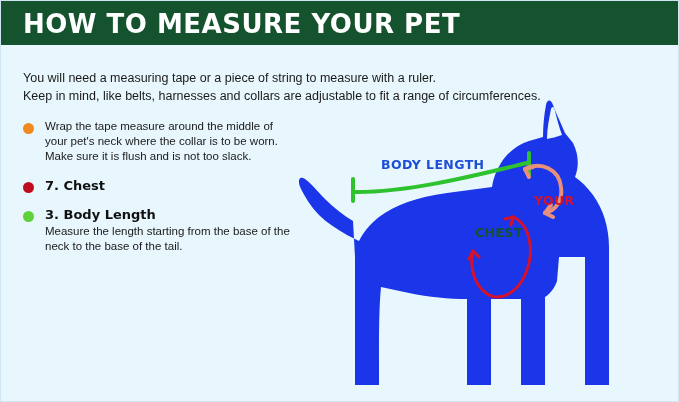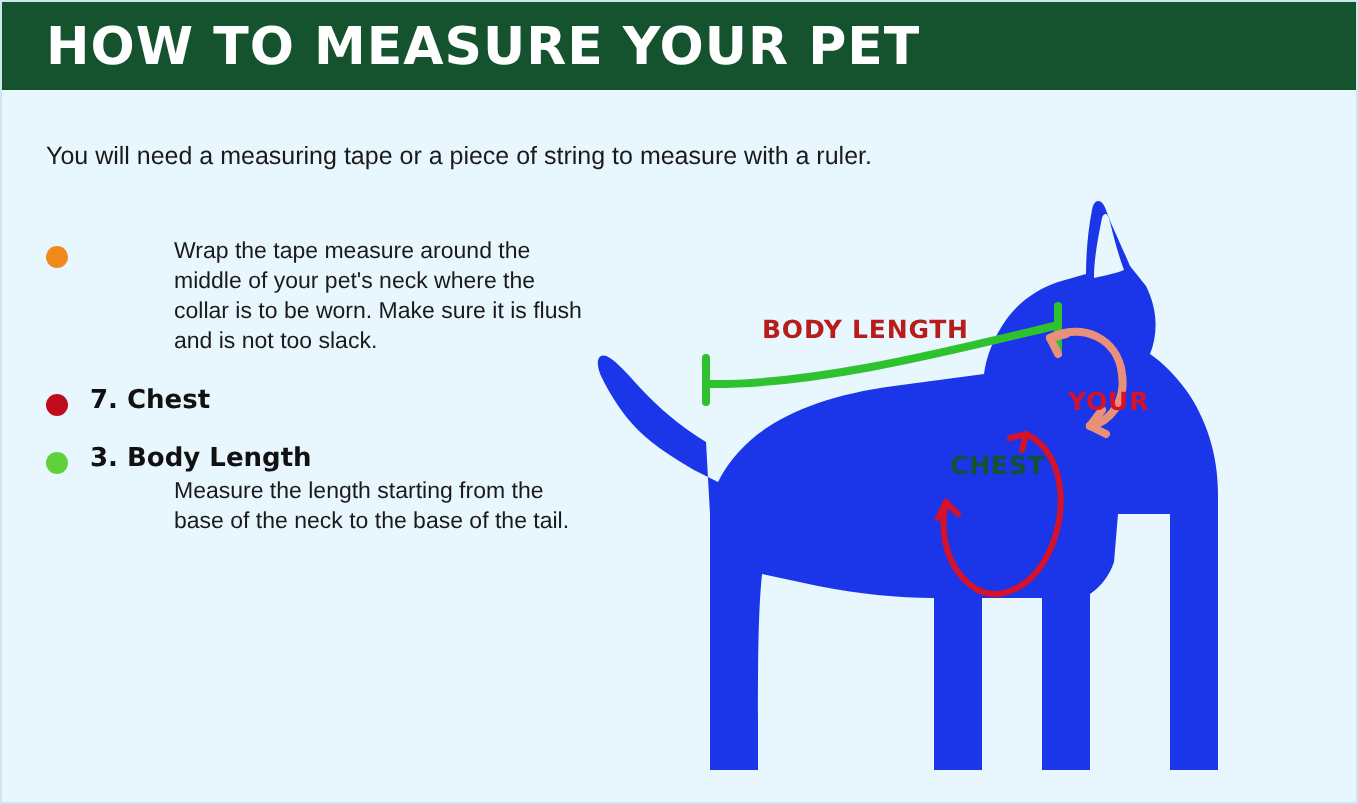--- a/index.html
+++ b/index.html
@@ -73,53 +73,53 @@
     font-size: 13px;
     font-weight: bold;
     color: #111111;
     margin-bottom: 2px;
     font-family: "DejaVu Sans", sans-serif;
   }
   .step-body {
     font-size: 11.5px;
     line-height: 15px;
     color: #1a1a1a;
-    margin-left: 42px;
   }
   
   #illustration {
     position: absolute;
     left: 296px;
     top: 96px;
     width: 372px;
     height: 300px;
   }
   .label {
     position: absolute;
     font-weight: bold;
     font-size: 12.5px;
     letter-spacing: 0.4px;
     font-family: "DejaVu Sans", sans-serif;
     white-space: nowrap;
   }
-  #label-body-length { left: 84px; top: 60px; color: #b91c1c; }
+  #label-body-length { left: 84px; top: 60px; color: #1d4ed8; }
   #label-neck { left: 237px; top: 96px; color: #d6112a; }
   #label-chest { left: 178px; top: 128px; color: #14532d; }
 </style>
 </head>
 <body>
 
 <div id="page">
 
   <div id="header">
     <div id="header-title">HOW TO MEASURE YOUR PET</div>
   </div>
 
   <div id="intro">
     <div>You will need a measuring tape or a piece of string to measure with a ruler.</div>
+    <div>Keep in mind, like belts, harnesses and collars are adjustable to fit a range of circumferences.</div>
   </div>
 
   <div id="steps">
 
     <div class="step">
       <span class="bullet" style="background:#f08a1c"></span>
       <div class="step-body">Wrap the tape measure around the middle of your pet's neck where the collar is to be worn. Make sure it is flush and is not too slack.</div>
     </div>
 
     <div class="step">

